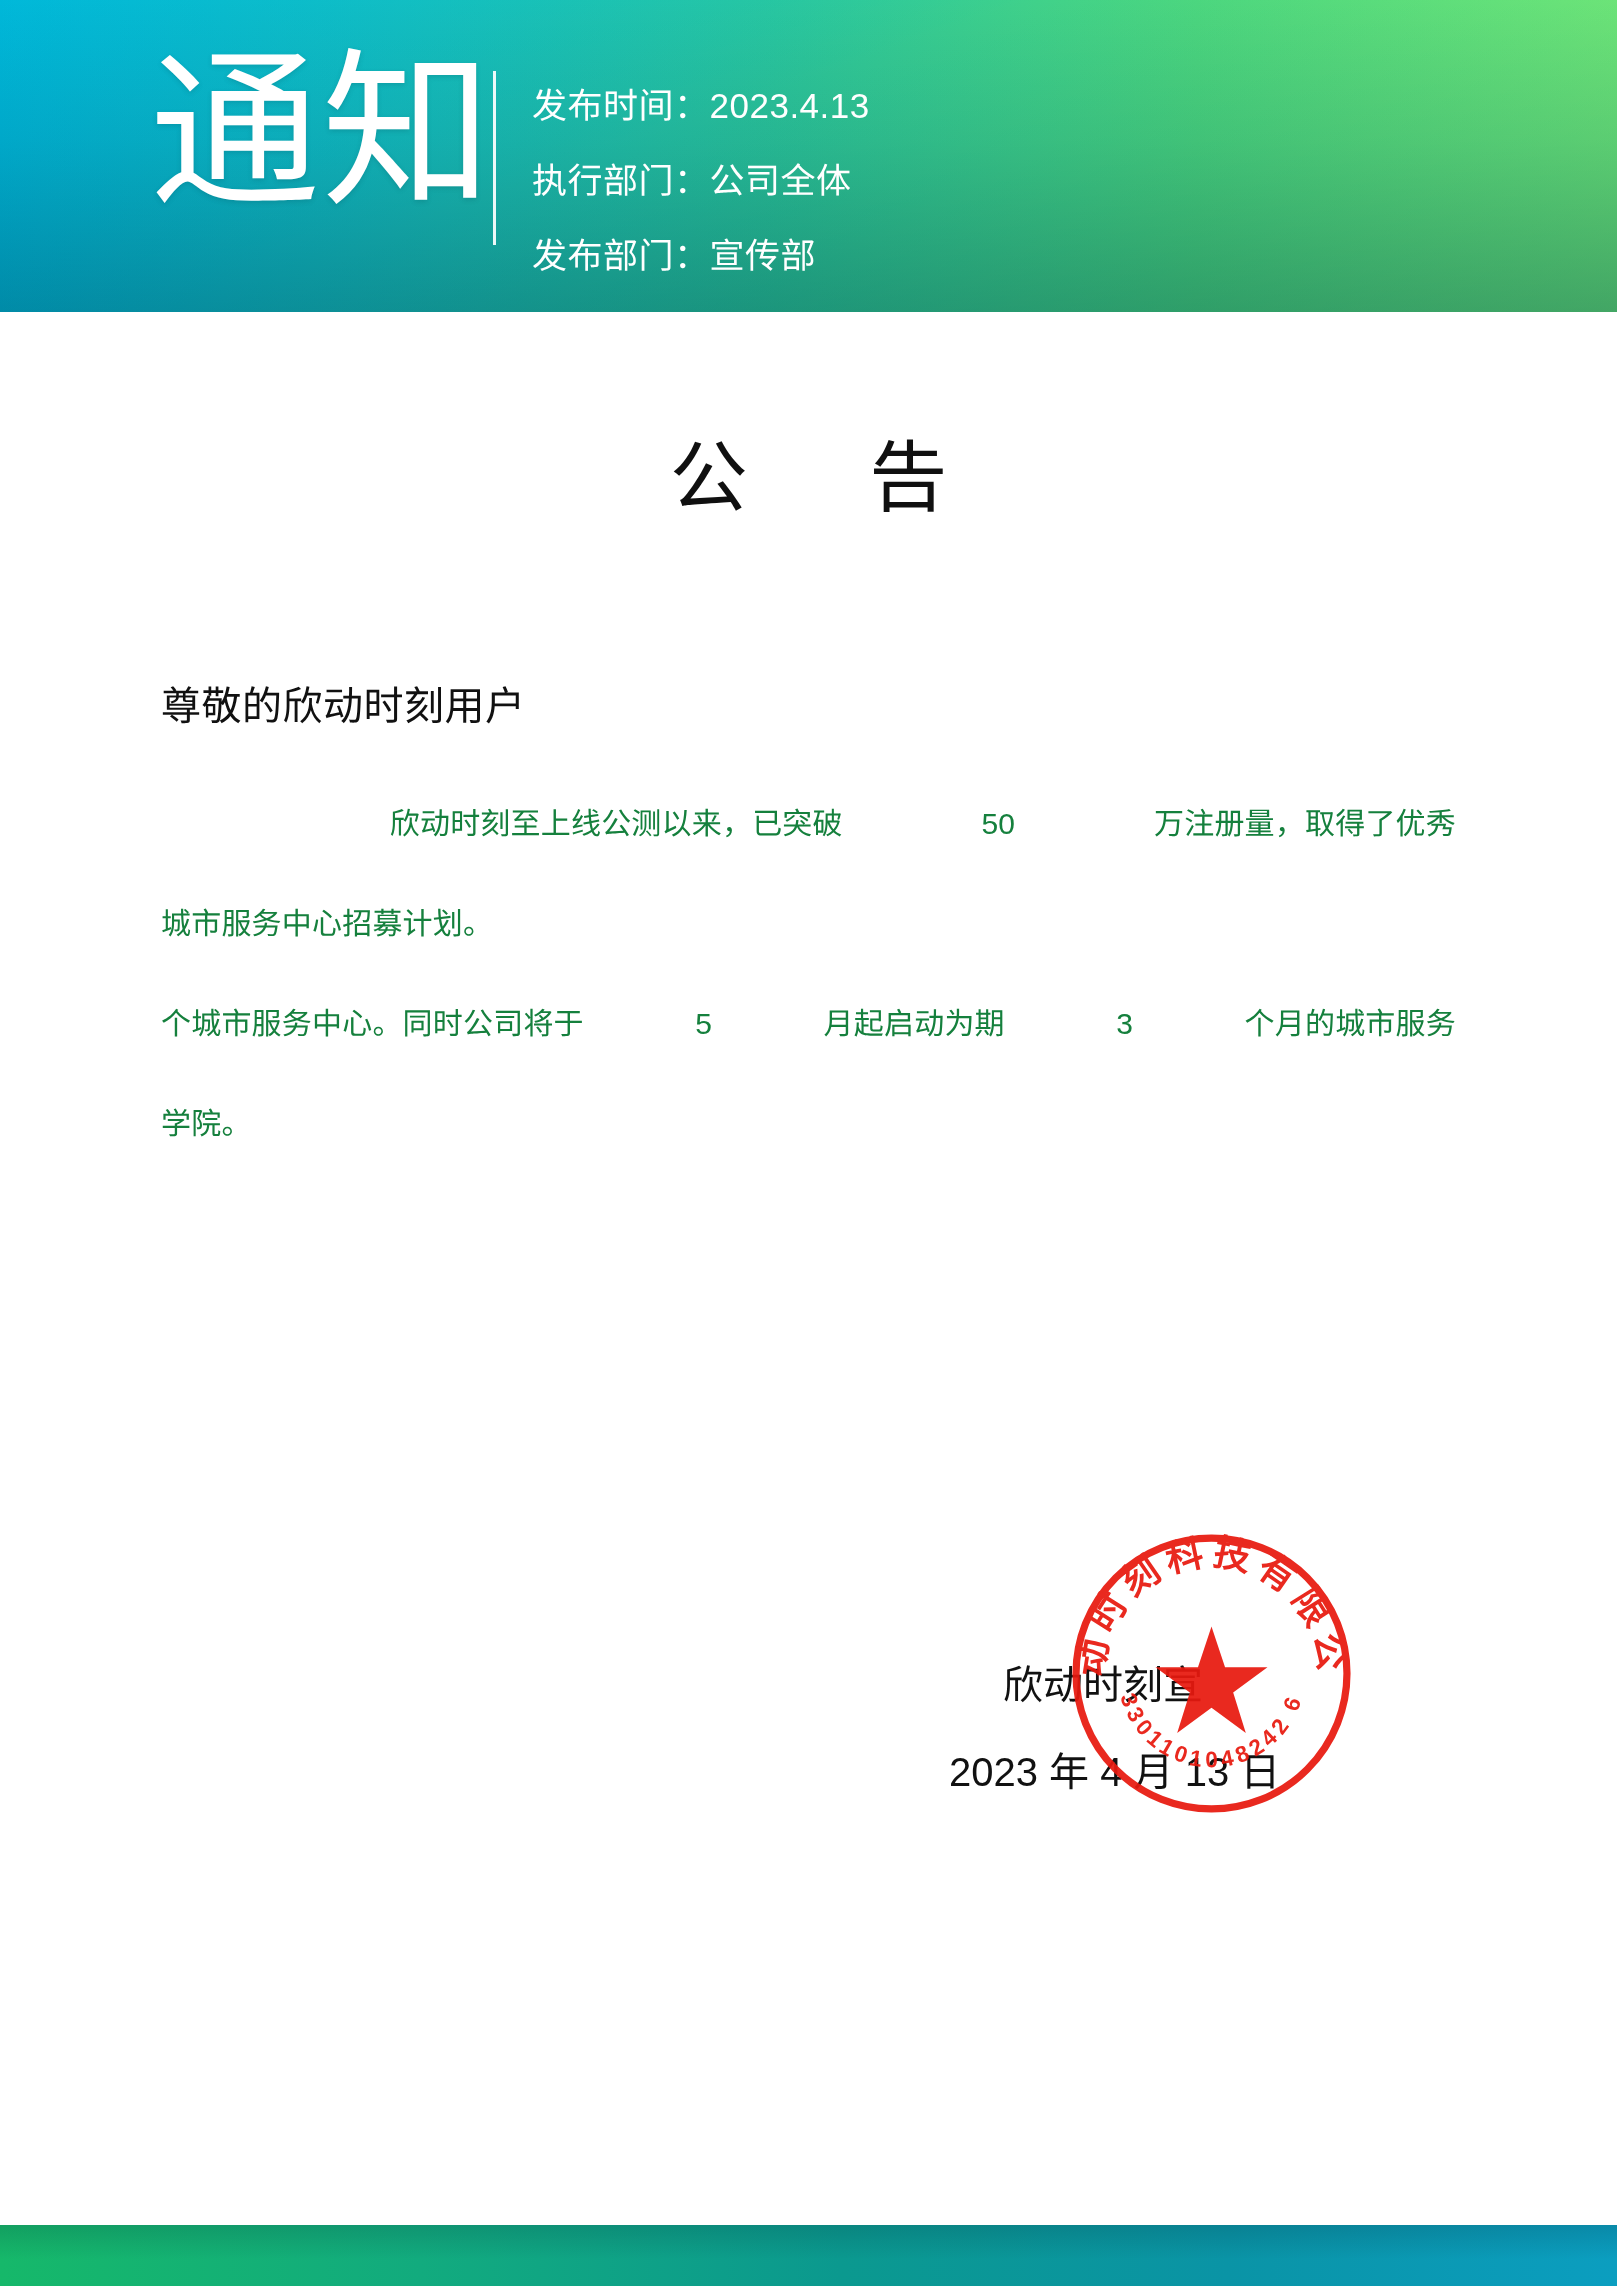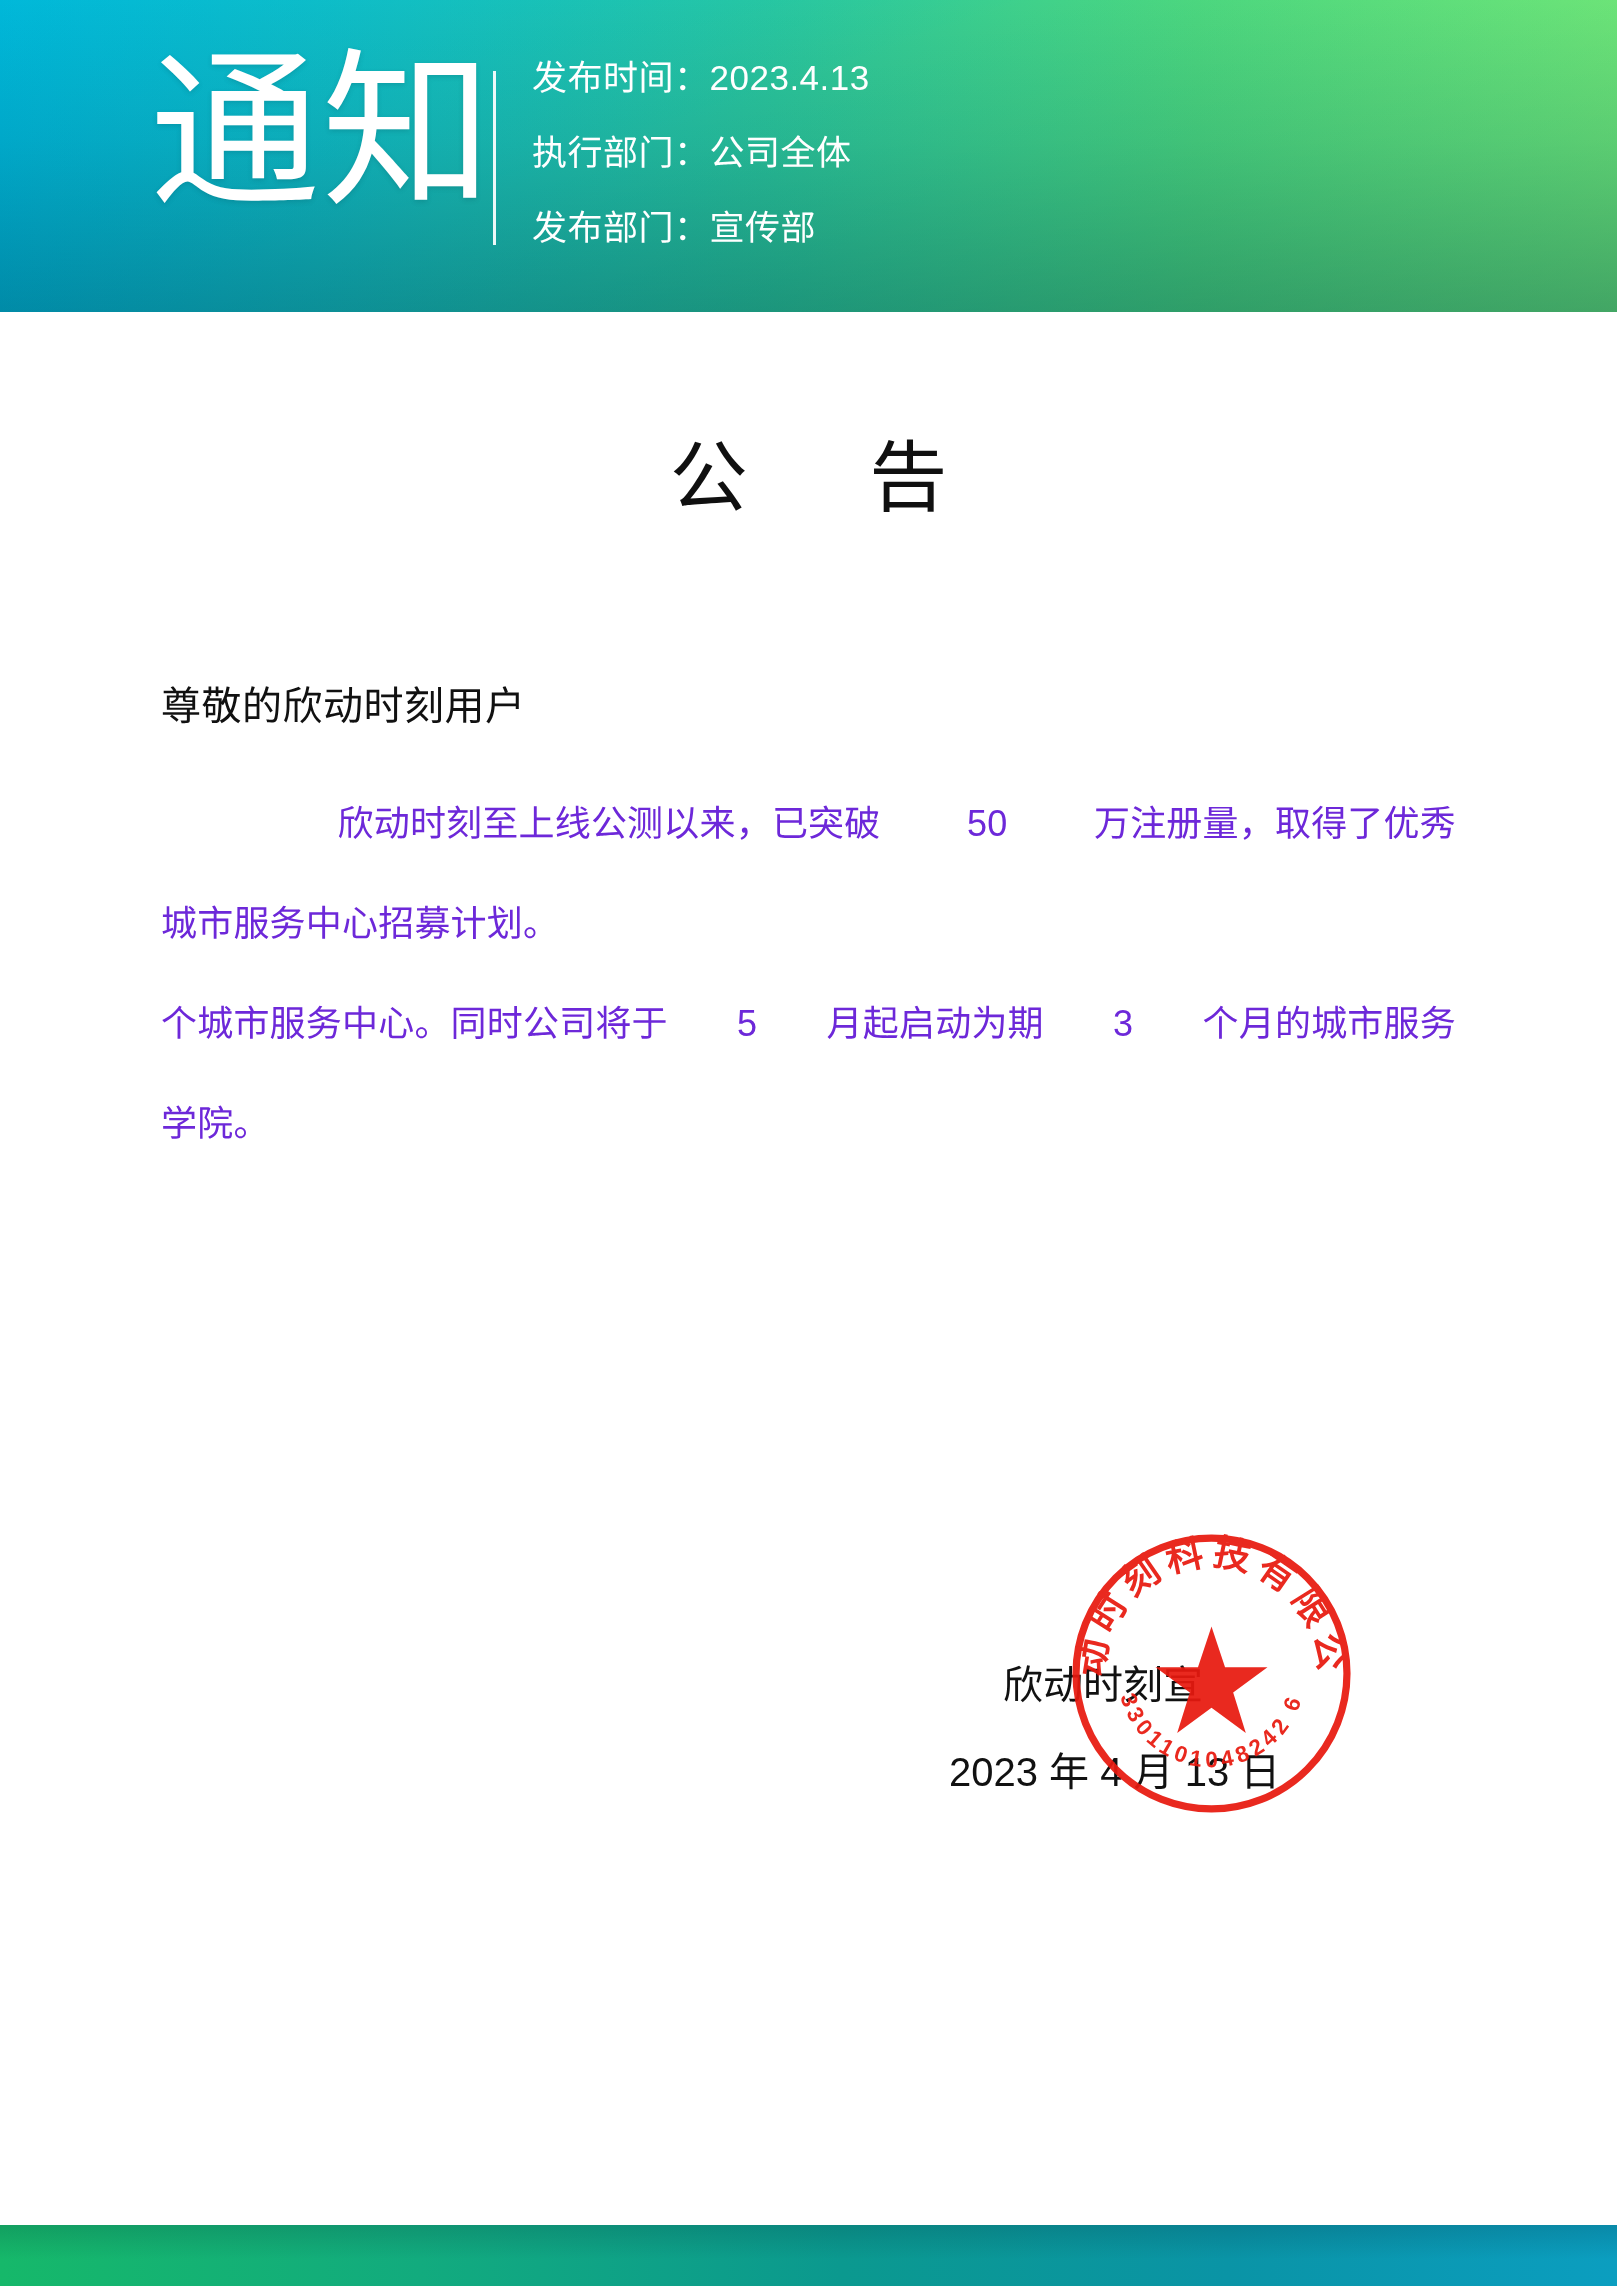--- a/index.html
+++ b/index.html
@@ -76,20 +76,21 @@
     width: 814px;
   }
   .meta-row {
     font-size: 35px;
     line-height: 43px;
     color: #ffffff;
     font-weight: 400;
     white-space: nowrap;
     margin-bottom: 32px;
     letter-spacing: 0.5px;
+    margin-top: 28px;
   }
   .meta-row:last-child { margin-bottom: 0; }
   .meta-label { }
   .meta-value { }
 
   
   .doc {
     position: absolute;
     left: 0;
     top: 312px;
@@ -122,23 +123,23 @@
 
   .salutation {
     font-size: 40px;
     line-height: 51px;
     color: #111111;
     margin: 0 0 42px 0;
     letter-spacing: 0.5px;
   }
 
   .para {
-    font-size: 36px;
+    font-size: 30px;
     line-height: 100px;
-    color: #6d28d9;
+    color: #15803d;
     margin: 0;
     letter-spacing: 0.2px;
   }
   .para .ln {
     display: block;
     white-space: nowrap;
   }
   .para .ln.justify {
     display: flex;
     justify-content: space-between;

